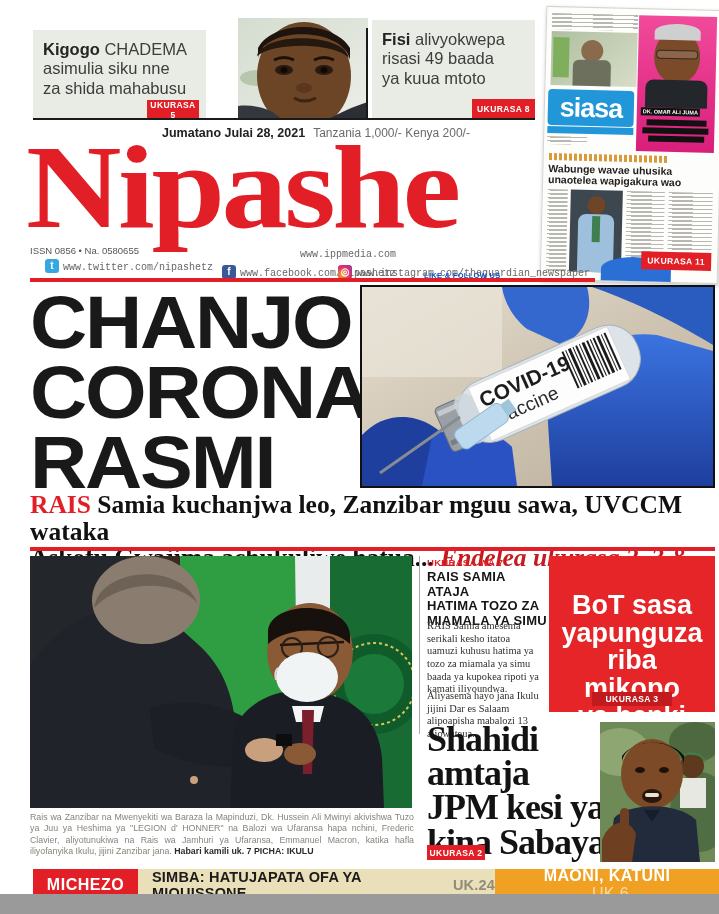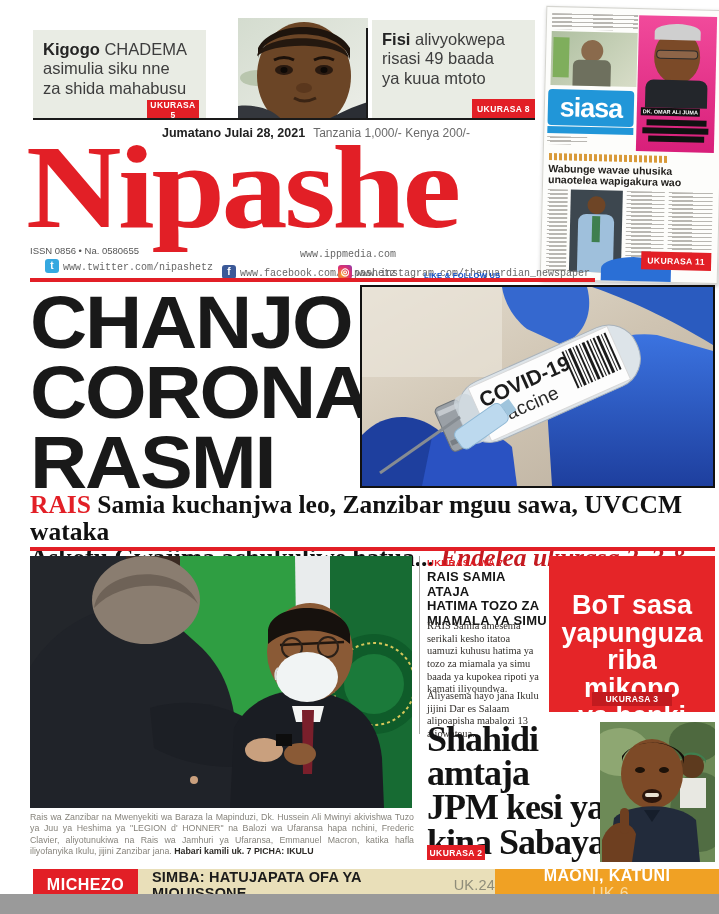--- a/index.html
+++ b/index.html
@@ -45,21 +45,21 @@
   .serifhead{font-family:"Liberation Serif",serif;font-weight:bold;font-size:36px;line-height:.95;
              letter-spacing:-1px;color:#131313;}
   .caption{font-size:8.8px;line-height:1.3;color:#87847c;text-align:justify;}
   .caption b{color:#2e2c28;}
 
   
   .bar-left{background:#e21f26;color:#fff;font-weight:bold;font-size:16px;letter-spacing:.5px;
             display:flex;align-items:center;justify-content:center;}
   .bar-mid{background:#e9dfb9;display:flex;align-items:center;padding-left:14px;box-sizing:border-box;
            font-weight:bold;font-size:14.5px;color:#1b1b1b;letter-spacing:.2px;}
-  .bar-mid .pg{color:#8f8d7a;margin-left:20px;font-weight:normal;}
+  .bar-mid .pg{color:#8f8d7a;margin-left:20px;font-weight:bold;}
   .bar-right{background:#f0a124;color:#fff;font-weight:bold;font-size:16px;letter-spacing:.4px;
              display:flex;align-items:center;justify-content:center;}
   .bar-right .pg{color:#f8dca6;margin-left:7px;font-weight:normal;}
 
   
   .insert{background:#fdfdfb;border:1px solid #d5d5d0;box-shadow:1px 2px 4px rgba(0,0,0,.25);
           transform:rotate(1.4deg);transform-origin:center;}
   .stripes{background:repeating-linear-gradient(180deg,#b9b7b2 0 1.5px,transparent 1.5px 4px);}
   .siasa-logo{background:#2196d8;color:#fff;font-weight:bold;font-size:27px;letter-spacing:-1px;
               display:flex;align-items:center;justify-content:center;border-radius:4px;}

